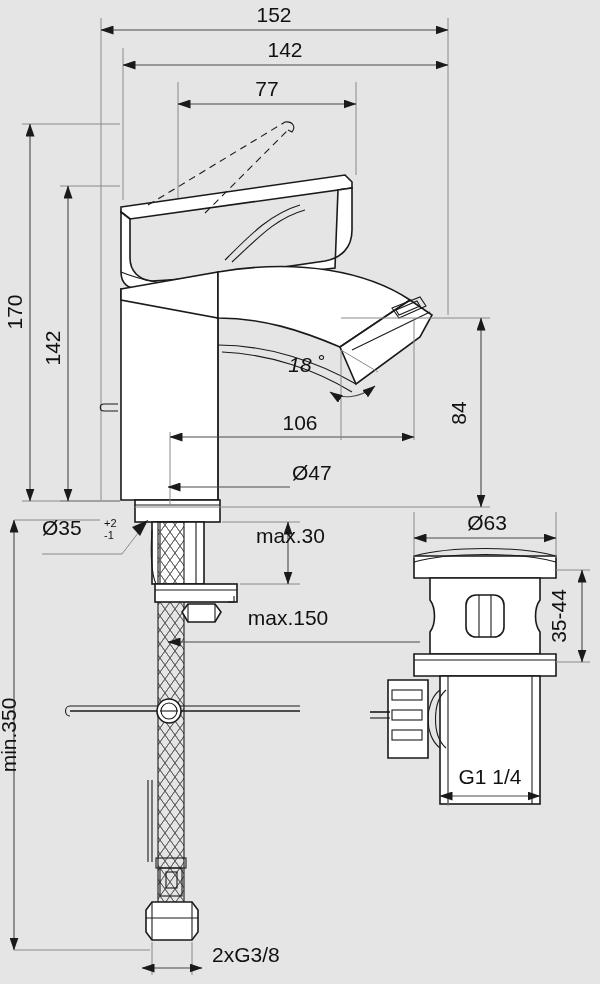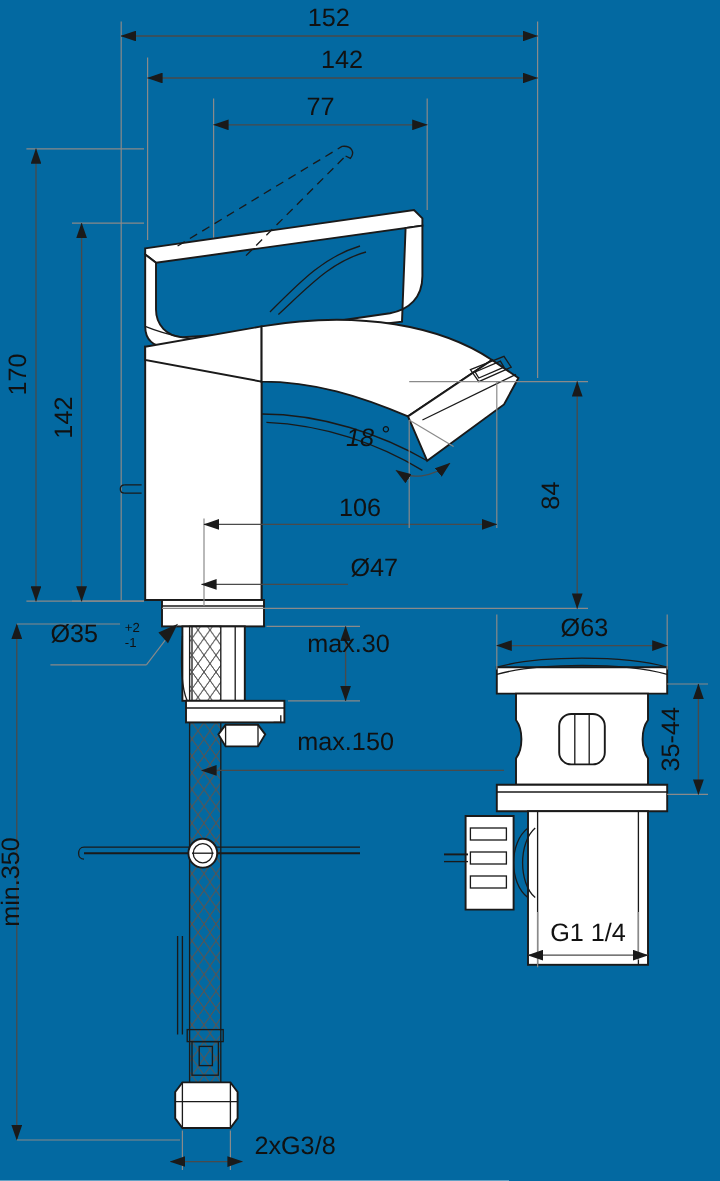--- a/index.html
+++ b/index.html
@@ -1,18 +1,18 @@
 <!DOCTYPE html>
 <html><head>
 <meta charset="utf-8">
 <style>
   html,body{margin:0;padding:0;background:#ffffff;}
   body{width:600px;height:984px;overflow:hidden;
        font-family:"Liberation Sans",sans-serif;}
-  #sheet{position:relative;width:600px;height:984px;background:#0369a1;}
+  #sheet{position:relative;width:600px;height:984px;background:#e5e5e5;}
   svg{display:block;}
   .dimline{stroke:#4a4a4a;stroke-width:1.1;fill:none;}
   .extline{stroke:#8a8a8a;stroke-width:1;fill:none;}
   .outline{stroke:#1a1a1a;stroke-width:1.6;fill:#fff;}
   .outline-thin{stroke:#1a1a1a;stroke-width:1.1;fill:none;}
   .hidden-edge{stroke:#1a1a1a;stroke-width:1.1;fill:none;stroke-dasharray:7 5;}
   .arrowfill{fill:#1a1a1a;}
   .hatch{stroke:#555;stroke-width:0.8;fill:none;}
   text{font-family:"Liberation Sans",sans-serif;fill:#111;}
   .dimtext{font-size:21px;}

